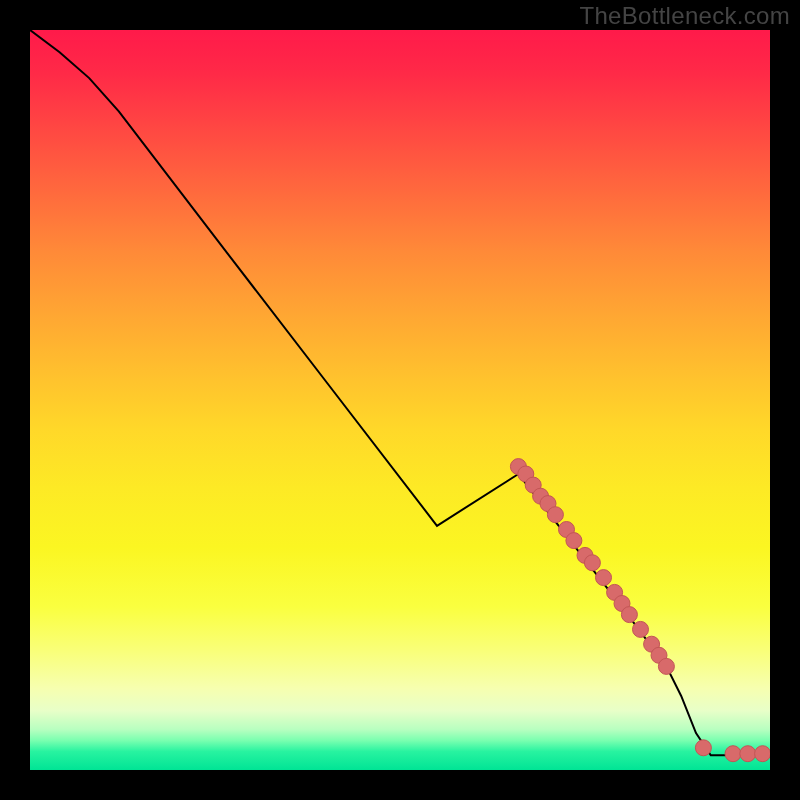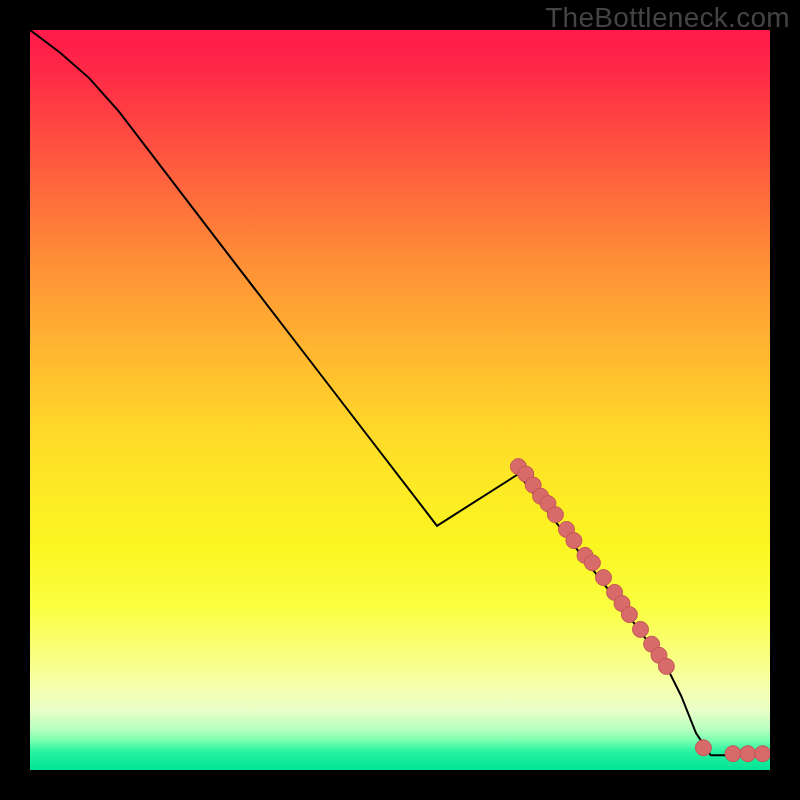--- a/index.html
+++ b/index.html
@@ -9,21 +9,21 @@
     background: #000;
     position: relative;
     font-family: Arial, Helvetica, sans-serif;
     overflow: hidden;
   }
   .watermark {
     position: absolute;
     top: 2px;
     right: 10px;
     color: #444;
-    font-size: 28px;
+    font-size: 24px;
     font-weight: 500;
     letter-spacing: 0.3px;
     z-index: 10;
   }
   .plot {
     position: absolute;
     left: 30px;
     top: 30px;
     width: 740px;
     height: 740px;

